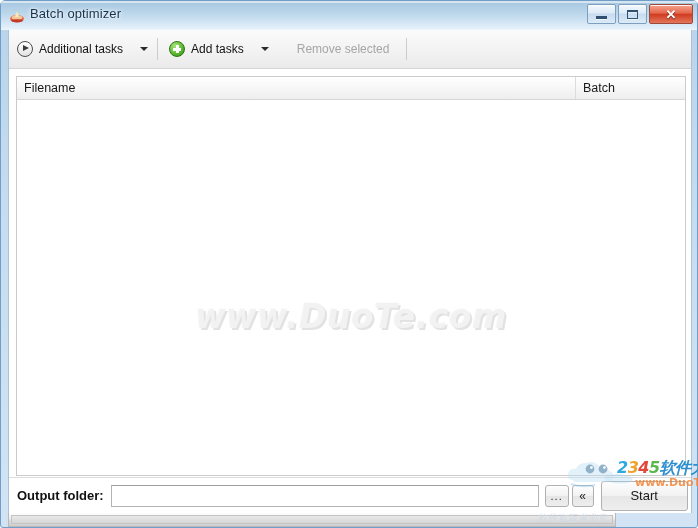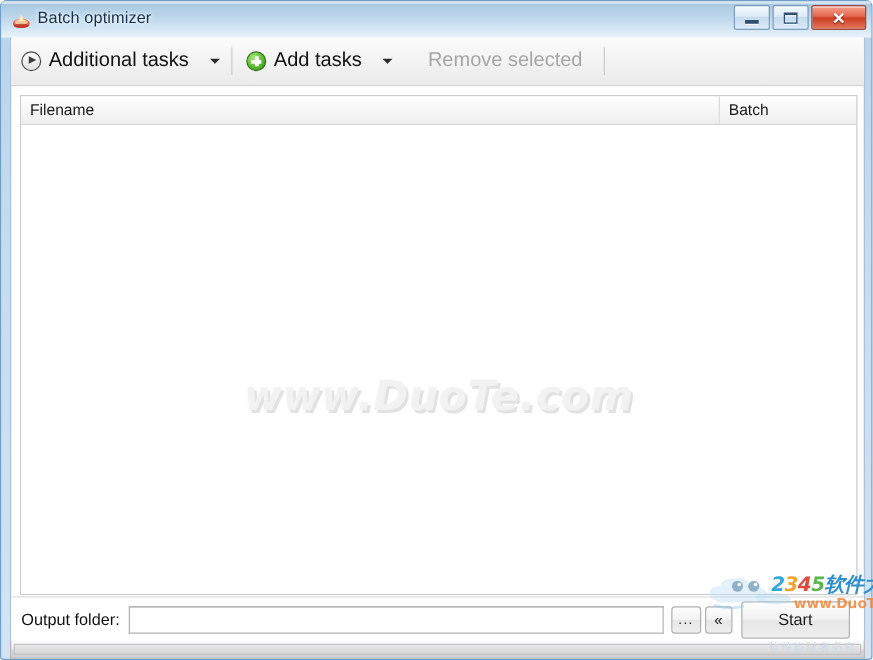--- a/index.html
+++ b/index.html
@@ -134,21 +134,21 @@
   }
   .tb-item {
     display: flex;
     align-items: center;
     height: 30px;
     padding: 0 6px 0 8px;
     cursor: default;
     white-space: nowrap;
   }
   .tb-label {
-    font-size: 16px;
+    font-size: 12px;
     color: #111111;
     margin-left: 6px;
   }
   .tb-label.disabled { color: #a6a6a6; }
   .tb-caret {
     width: 0; height: 0;
     border-left: 4px solid transparent;
     border-right: 4px solid transparent;
     border-top: 4px solid #2b2b2b;
     margin-left: 17px;
@@ -249,21 +249,21 @@
     height: 36px;
     box-sizing: border-box;
     display: flex;
     align-items: center;
     border-top: 1px solid #dddddd;
     background: #ffffff;
   }
   .out-label {
     font-size: 13px;
     color: #111111;
-    font-weight: normal;
+    font-weight: bold;
     margin-left: 8px;
     white-space: nowrap;
   }
   .out-input {
     margin-left: 7px;
     width: 428px;
     height: 22px;
     box-sizing: border-box;
     border: 1px solid #b4b4b4;
     border-top-color: #9d9d9d;
@@ -288,21 +288,21 @@
     box-shadow: inset 0 1px 0 rgba(255,255,255,0.9);
   }
   .btn-dots   { width: 24px; height: 22px; margin-left: 6px; letter-spacing: 1px; font-size: 11px;}
   .btn-collapse { width: 22px; height: 22px; margin-left: 3px; font-size: 12px; }
   .btn-start  { width: 87px; height: 30px; margin-left: 7px; font-size: 13px; }
 
   
   .statusbar {
     position: absolute;
     left: 7px; top: 512px;
-    width: 684px;
+    width: 608px;
     height: 14px;
     box-sizing: border-box;
     background: linear-gradient(to bottom, #fefefe 0%, #ededed 45%, #dcdcdc 55%, #cfcfcf 100%);
     border: 1px solid #b9b9b9;
     border-top: none;
   }
   .statusbar-inner {
     position: absolute;
     left: 2px; top: 2px;
     right: 2px; bottom: 2px;

